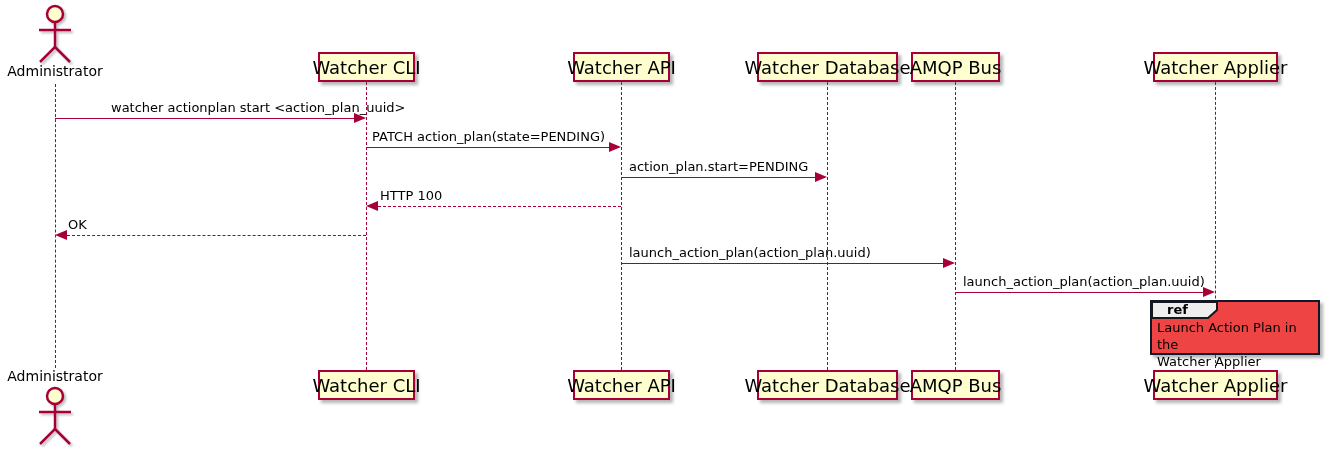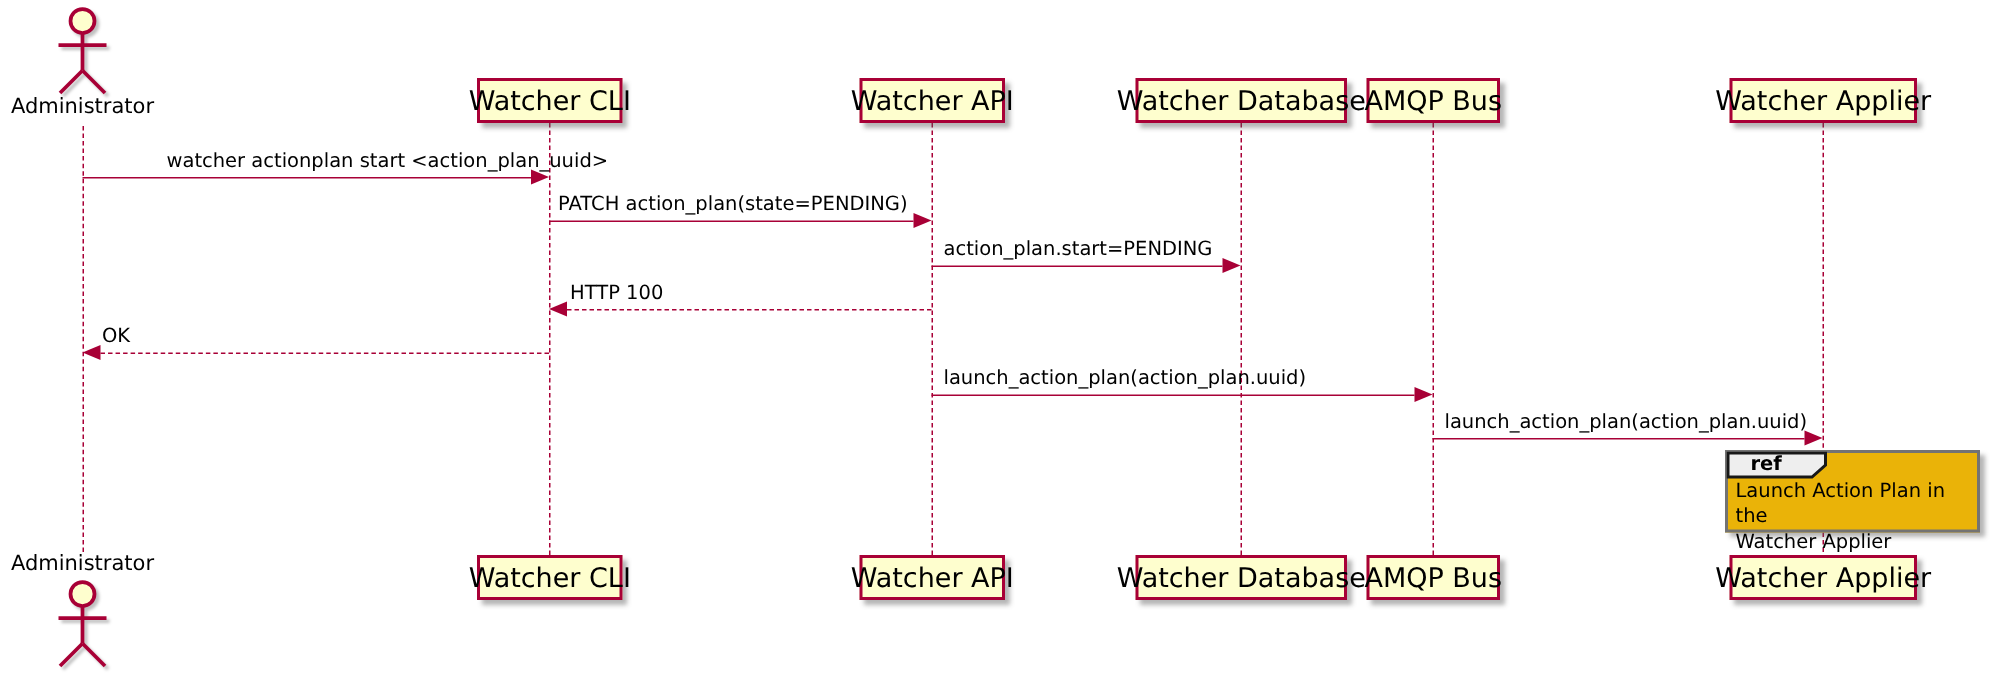--- a/index.html
+++ b/index.html
@@ -25,21 +25,21 @@
   .mline.dashed { border-top:1px dashed #A80036; }
   .arr { position:absolute; width:0; height:0; border-top:5px solid transparent; border-bottom:5px solid transparent; }
   .arr.right { border-left:12px solid #A80036; }
   .arr.left  { border-right:12px solid #A80036; }
   
   .actor-label { position:absolute; left:0; width:110px; text-align:center; font-size:14px; height:16px; line-height:16px; }
   .actor-svg { position:absolute; left:29px; filter:drop-shadow(2px 2px 1px rgba(0,0,0,0.25)); }
   
   .ref-box {
     position:absolute; left:1150px; top:300px; width:170px; height:55px;
-    box-sizing:border-box; background:#eab308; border:2px solid #737373;
+    box-sizing:border-box; background:#ef4444; border:2px solid #0f172a;
     box-shadow:3px 3px 3px rgba(90,90,90,0.45);
   }
   .ref-tab-svg { position:absolute; left:-1px; top:-1px; }
   .ref-keyword { position:absolute; left:15px; top:0px; font-size:13px; font-weight:bold; height:16px; line-height:16px; }
   .ref-text { position:absolute; left:5px; top:17px; font-size:13px; line-height:17px; white-space:pre-line; }
 </style>
 </head>
 <body>
 
 <div class="canvas">

